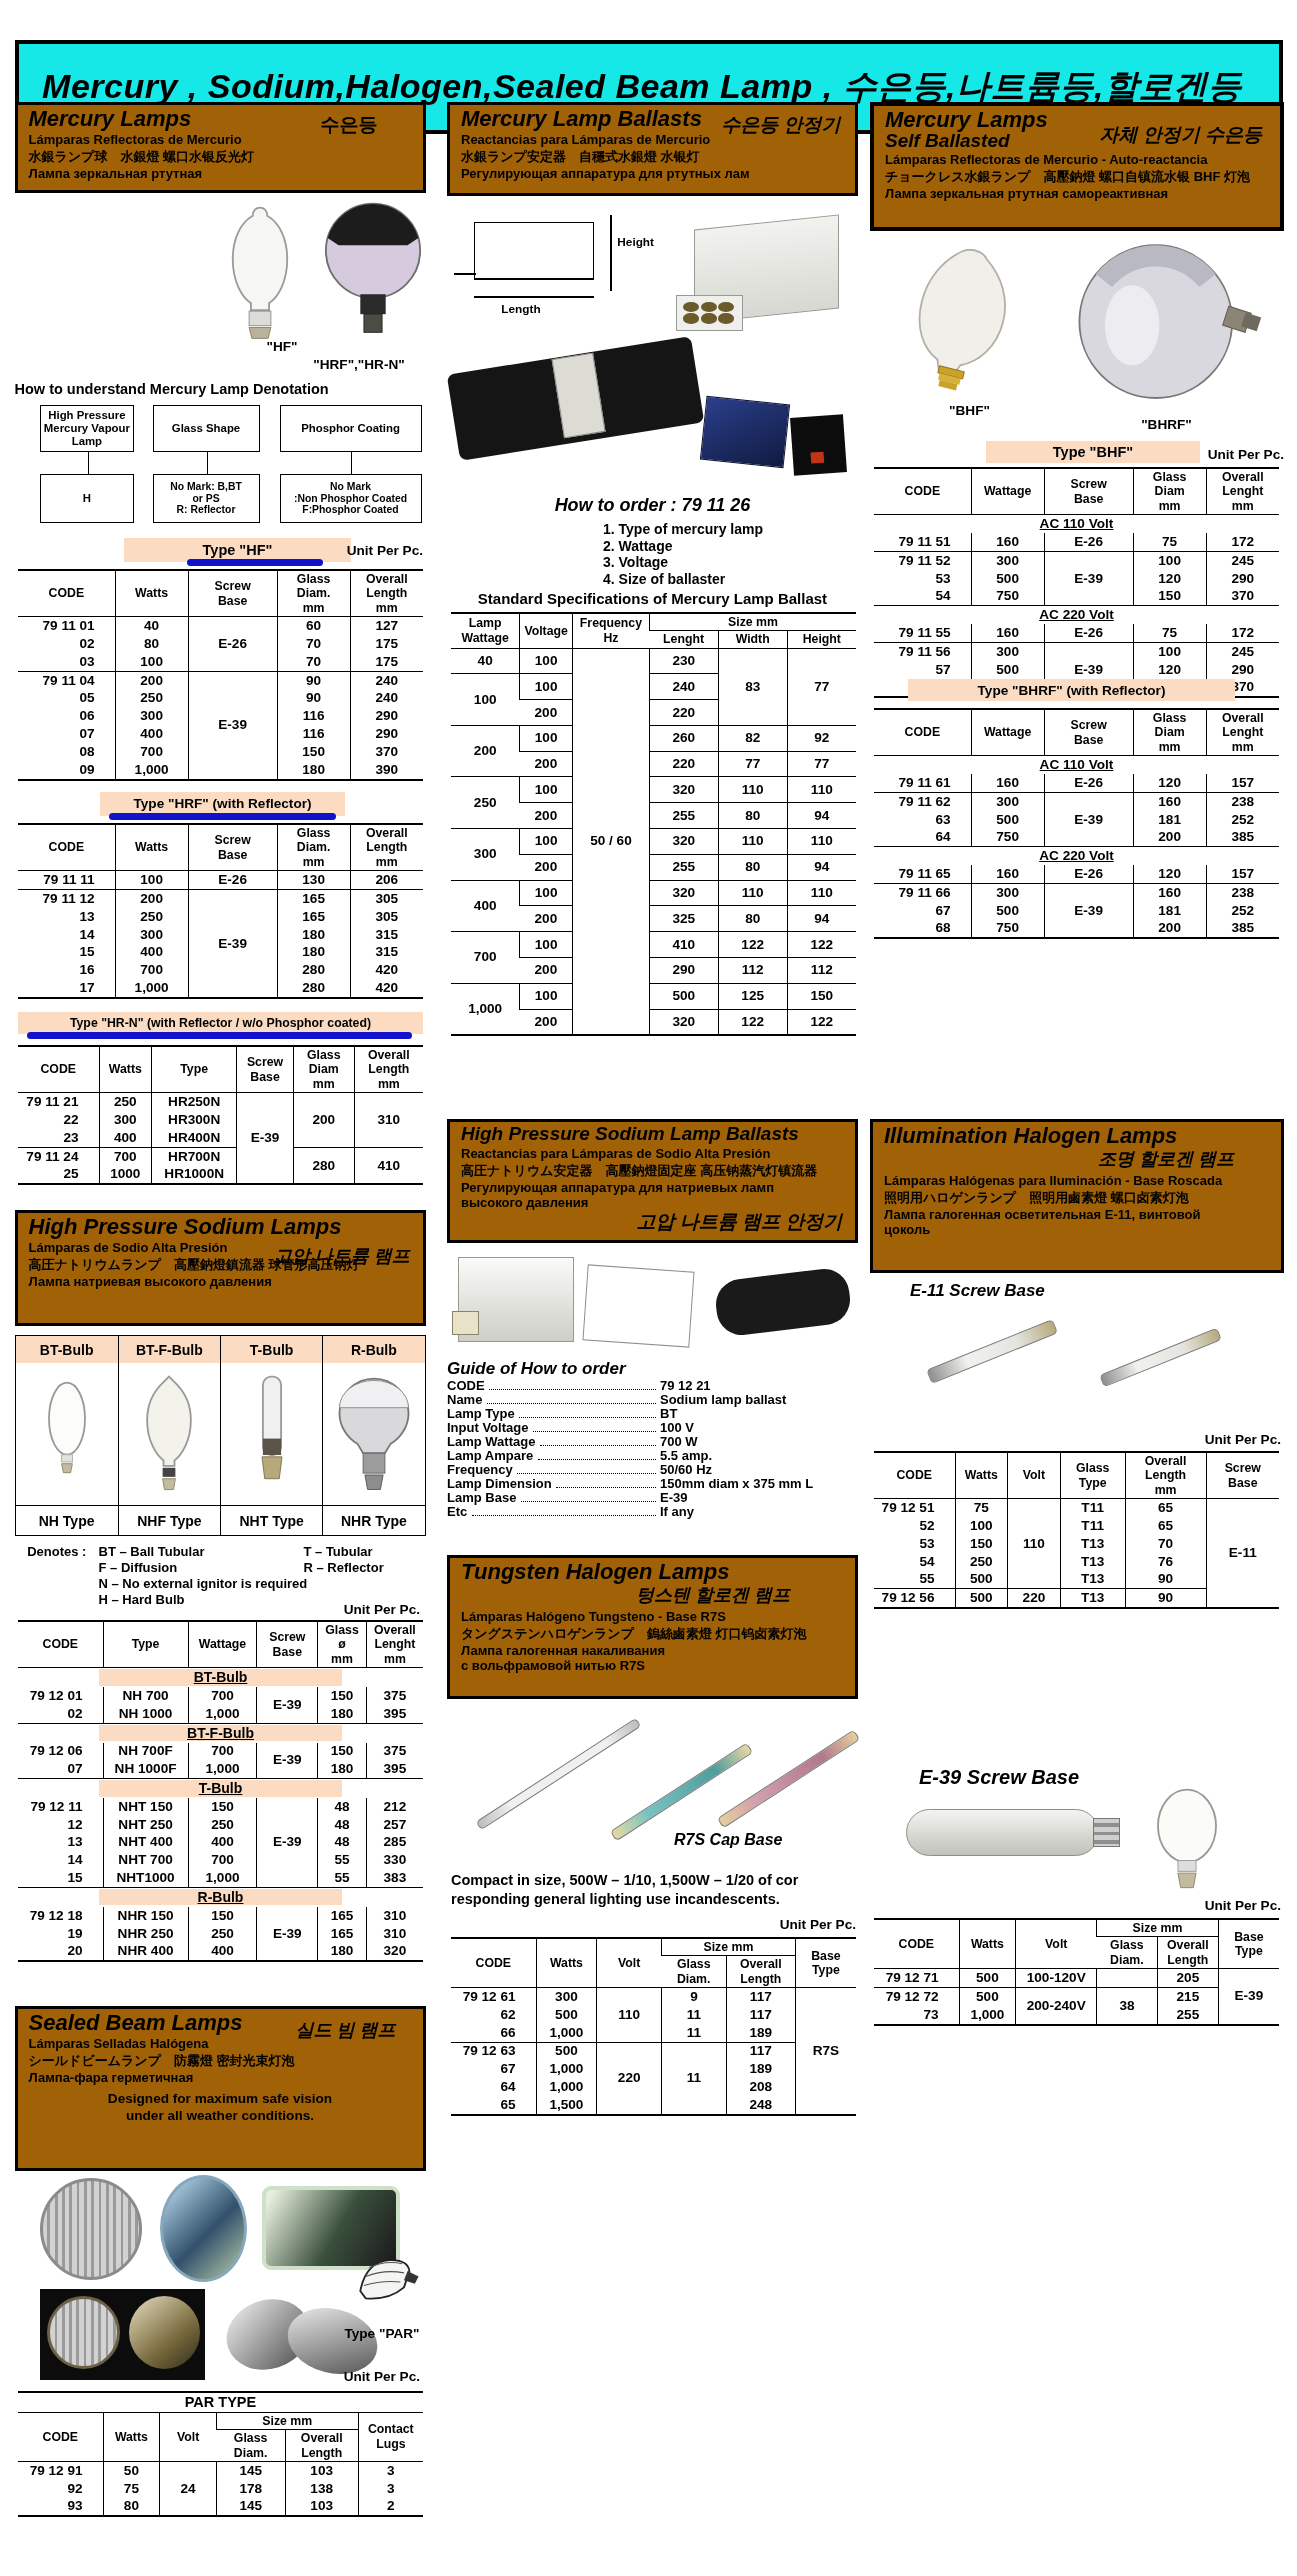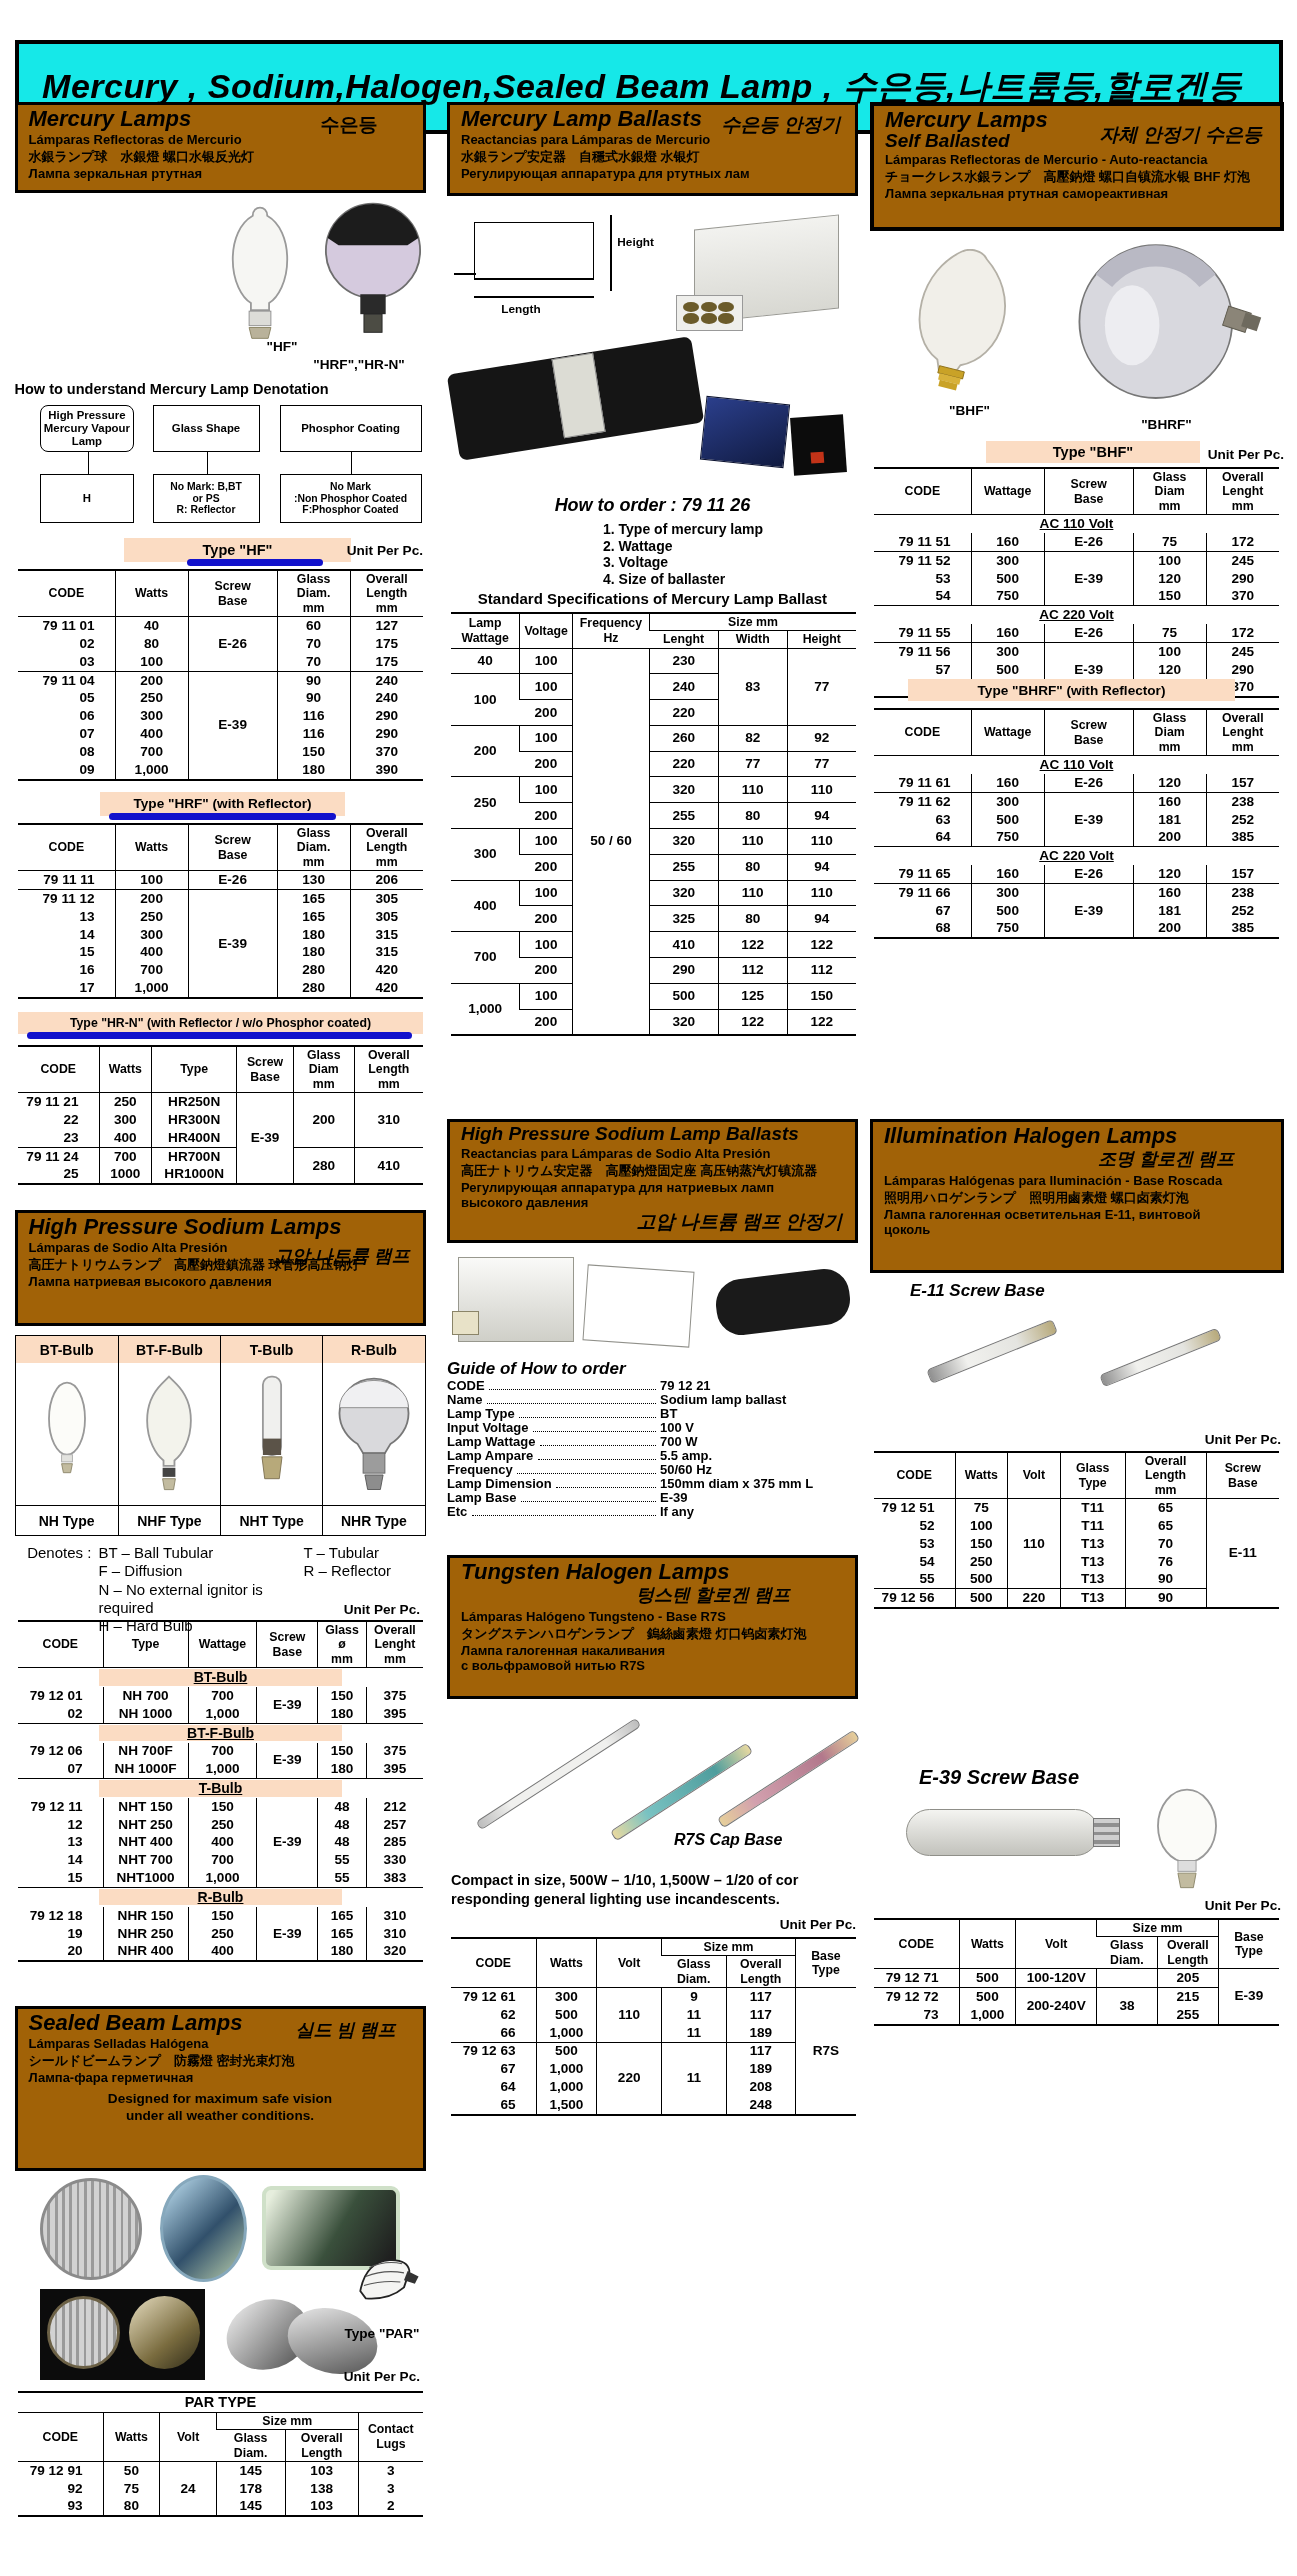--- a/index.html
+++ b/index.html
@@ -48,21 +48,21 @@
         text-align:center;font-size:11.4px;font-weight:bold;white-space:pre-line;line-height:1.12;}
   .dbox.small{font-size:10.4px;}
   .vline{background:#000;width:1.4px;}
   
   .bulbgrid{display:grid;grid-template-columns:repeat(4,1fr);border:1.4px solid #000;}
   .bulbgrid>div{border-left:1.4px solid #000;display:flex;align-items:center;justify-content:center;}
   .bulbgrid>div:nth-child(4n+1){border-left:none;}
   .bg-h{height:27px;background:#fbdcc3;font-weight:bold;font-size:14px;}
   .bg-i{height:142px;background:#fff;}
   .bg-t{height:29px;border-top:1.4px solid #000;font-weight:bold;font-size:14px;}
-  .denotes{font-size:15px;font-weight:normal;line-height:1.22;}
+  .denotes{font-size:13px;font-weight:bold;line-height:1.22;}
   
   .g-row{display:flex;align-items:flex-end;font-size:13px;font-weight:bold;line-height:14px;}
   .g-dots{flex:1;border-bottom:1.8px dotted #000;margin:0 4.5px 2.7px 4.5px;}
   .g-val{width:198px;text-align:left;}
   .ital{font-style:italic;font-weight:bold;}
   
   .art{position:absolute;}
   .sb-round{border-radius:50%;border:3.6px solid #8b8b8b;
      background:repeating-linear-gradient(90deg,#d2d2d2 0 4.5px,#9a9a9a 4.5px 7.3px);}
   .sb-oval{border-radius:50%;border:3.6px solid #86a8bc;
@@ -102,21 +102,21 @@
       <rect x="50" y="104" width="28" height="22" fill="#2a2a2a"></rect>
       <rect x="54" y="126" width="20" height="20" fill="#4c4c44" stroke="#222"></rect>
     </svg>
     <div class="abs" style="left:213px;top:144px;width:109px;text-align:center;font-size:13.6px;font-weight:bold;">"HF"</div>
     <div class="abs" style="left:272px;top:162px;width:145px;text-align:center;font-size:13.6px;font-weight:bold;">"HRF","HR-N"</div>
   </div>
 
   <div class="abs heading" style="left:14.5px;top:381px;width:411px;">How to understand Mercury Lamp Denotation</div>
 
   <div class="abs" style="left:14.5px;top:403px;width:411px;height:127px;">
-    <div class="abs dbox" style="left:25.4px;top:1.8px;width:94px;height:47px;border-radius:8px;">High Pressure
+    <div class="abs dbox" style="left:25.4px;top:1.8px;width:94px;height:47px;">High Pressure
 Mercury Vapour
 Lamp</div>
     <div class="abs dbox" style="left:138px;top:1.8px;width:107px;height:47px;">Glass Shape</div>
     <div class="abs dbox" style="left:265px;top:1.8px;width:142px;height:47px;">Phosphor Coating</div>
     <div class="abs vline" style="left:73px;top:49px;height:22px;"></div>
     <div class="abs vline" style="left:192px;top:49px;height:22px;"></div>
     <div class="abs vline" style="left:336px;top:49px;height:22px;"></div>
     <div class="abs dbox" style="left:25.4px;top:71px;width:94px;height:49px;">H</div>
     <div class="abs dbox small" style="left:138px;top:71px;width:107px;height:49px;">No Mark: B,BT
 or PS

